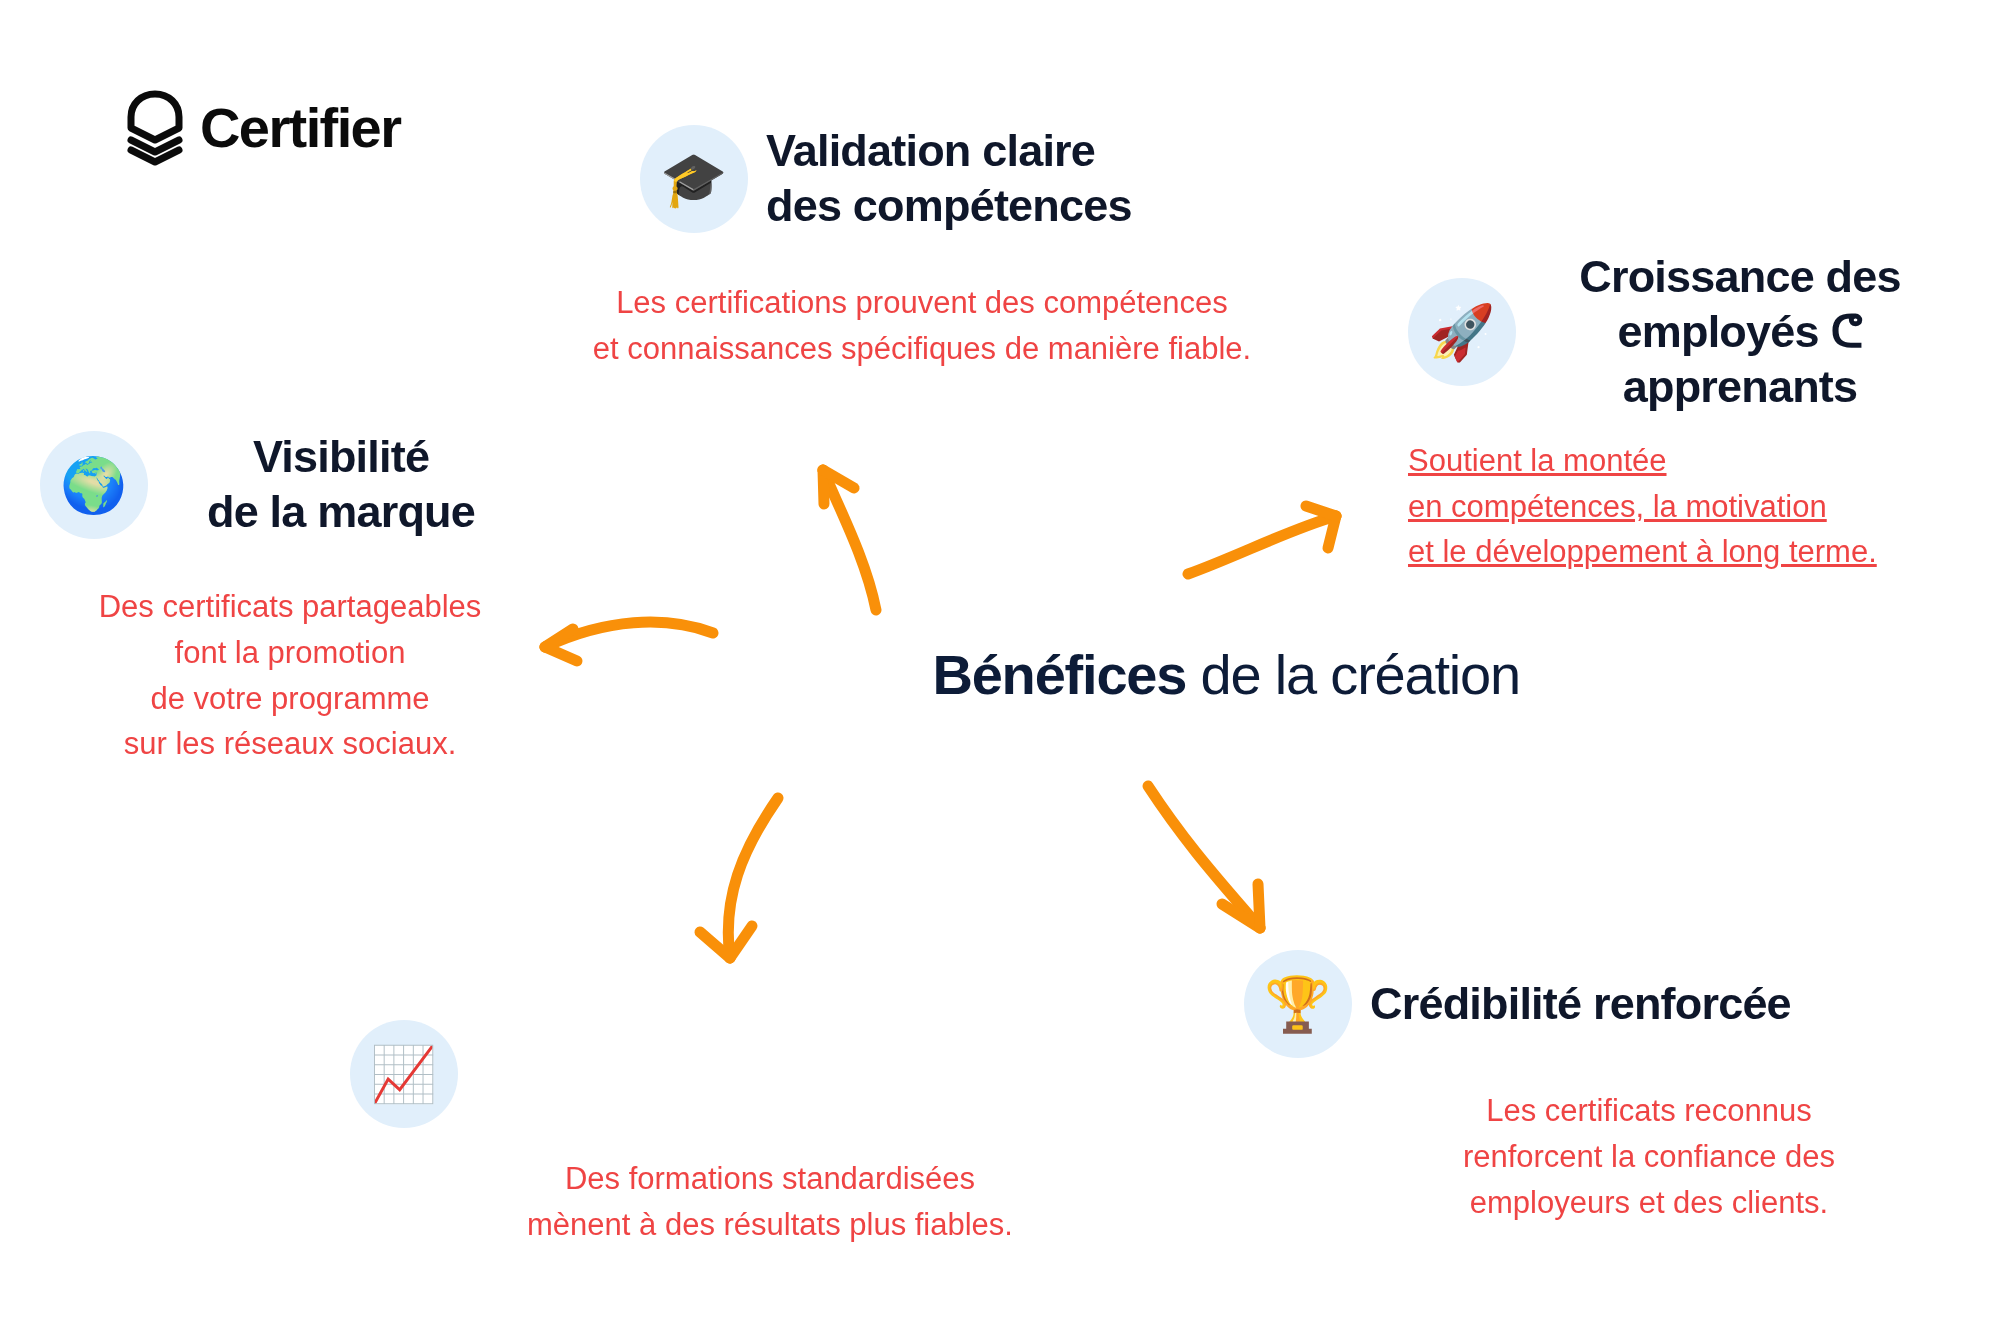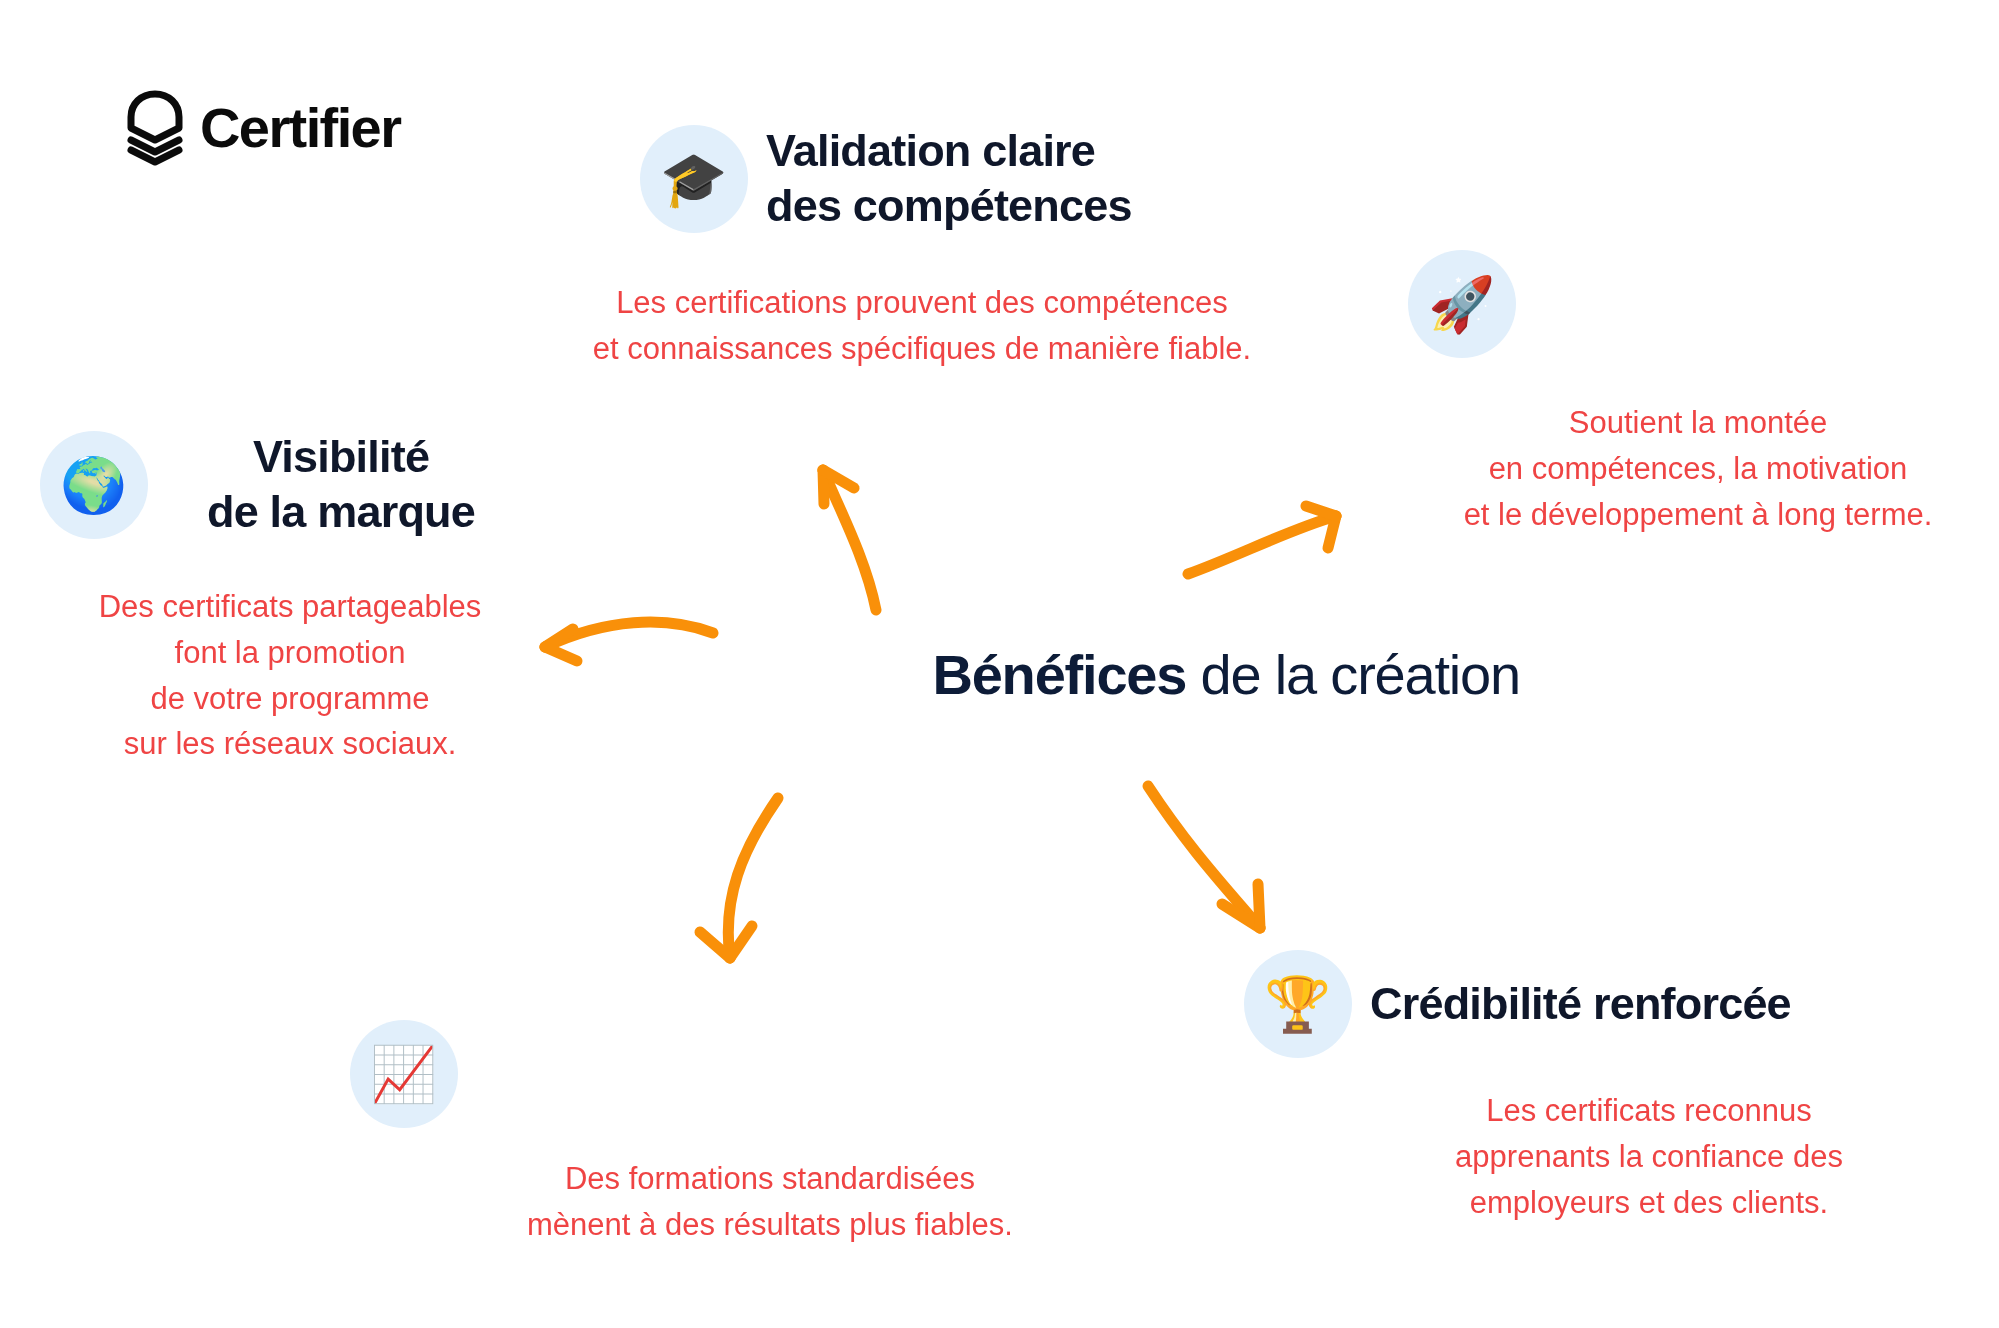--- a/index.html
+++ b/index.html
@@ -85,21 +85,21 @@
   }
 
   
   #block-validation { left: 640px; top: 124px; width: 700px; }
   #block-validation .block-title { text-align: left; }
   #block-validation .block-desc { margin-top: 46px; text-align: center; width: 720px; margin-left: -78px; }
 
   #block-croissance { left: 1408px; top: 250px; width: 590px; }
   #block-croissance .bubble-row { display: flex; align-items: center; gap: 14px; }
   #block-croissance .block-title { text-align: center; width: 420px; }
-  #block-croissance .block-desc { margin-top: 42px; text-align: center; width: 580px; }
+  #block-croissance .block-desc { margin-top: 23px; text-align: left; width: 580px; text-decoration: underline; }
 
   #block-visibilite { left: 40px; top: 430px; width: 560px; }
   #block-visibilite .block-title { text-align: center; width: 350px; }
   #block-visibilite .block-desc { margin-top: 44px; text-align: center; width: 500px; margin-left: 0px; }
 
   #block-performances { left: 350px; top: 1020px; width: 760px; }
   #block-performances .block-title { text-align: left; }
   #block-performances .block-desc { margin-top: 28px; text-align: center; width: 620px; margin-left: 110px; }
 
   #block-credibilite { left: 1244px; top: 950px; width: 740px; }
@@ -190,20 +190,23 @@
     </div>
     <p class="block-desc">Les certifications prouvent des compétences
 et connaissances spécifiques de manière fiable.</p>
   </div>
 
   <div class="block" id="block-croissance">
     <div class="bubble-row">
       <div class="icon-bubble">
         <span class="icon-glyph">🚀</span>
       </div>
+      <h2 class="block-title">Croissance des
+employés ᕦ
+apprenants</h2>
     </div>
     <p class="block-desc">Soutient la montée
 en compétences, la motivation
 et le développement à long terme.</p>
   </div>
 
   <div class="block" id="block-visibilite">
     <div class="block-head">
       <div class="icon-bubble">
         <span class="icon-glyph">🌍</span>
@@ -232,17 +235,17 @@
   </div>
 
   <div class="block" id="block-credibilite">
     <div class="block-head">
       <div class="icon-bubble">
         <span class="icon-glyph">🏆</span>
       </div>
       <h2 class="block-title">Crédibilité renforcée</h2>
     </div>
     <p class="block-desc">Les certificats reconnus
-apprenants la confiance des
+renforcent la confiance des
 employeurs et des clients.</p>
   </div>
 
 </div>
 
 </body></html>

